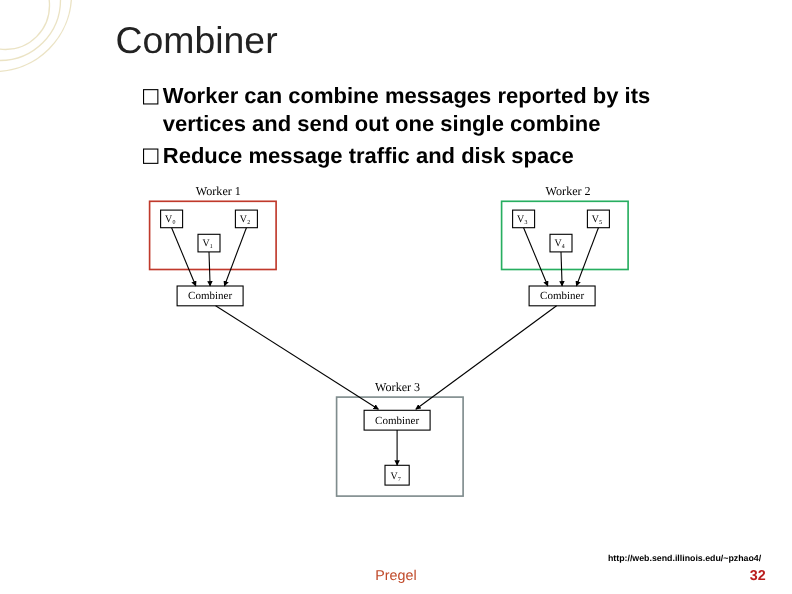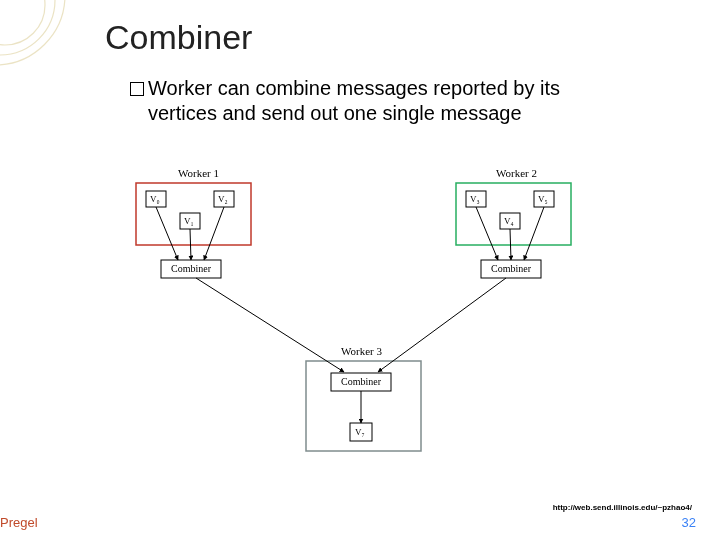--- a/index.html
+++ b/index.html
@@ -32,20 +32,21 @@
     top: 18px;
     font-size: 34px;
     color: #222;
     font-family: Arial, sans-serif;
   }
   .bullets {
     position: absolute;
     left: 130px;
     top: 76px;
     width: 560px;
+    font-weight: bold;
   }
   .bullet {
     font-size: 20px;
     line-height: 1.25;
     color: #000;
     margin-bottom: 4px;
   }
   .bullet .sq {
     display: inline-block;
     width: 12px;
@@ -88,48 +89,53 @@
     bottom: 28px;
     font-size: 8px;
     font-weight: bold;
     color: #000;
   }
   .footer-center {
     position: absolute;
     left: 0;
     right: 0;
     bottom: 10px;
+    text-align: center;
     font-size: 13px;
     color: #c04a2a;
   }
   .footer-num {
     position: absolute;
     right: 24px;
     bottom: 10px;
     font-size: 13px;
-    color: #3b82f6;
+    color: #b91c1c;
+    font-weight: bold;
   }
 </style>
 </head>
 <body>
 
 <div class="deco">
   <svg viewBox="0 0 140 140">
     <circle cx="35" cy="35" r="70"></circle>
     <circle cx="40" cy="40" r="55"></circle>
     <circle cx="45" cy="45" r="40"></circle>
   </svg>
 </div>
 
 <div class="title">Combiner</div>
 
 <div class="bullets">
   <div class="bullet">
     <span class="sq"></span><span>Worker</span><span> can combine messages reported by its</span>
-    <div class="hang">vertices and send out one single message</div>
+    <div class="hang">vertices and send out one single combine</div>
+  </div>
+  <div class="bullet">
+    <span class="sq"></span><span>Reduce</span><span> message traffic and disk space</span>
   </div>
 </div>
 
 <div class="diagram">
   <svg viewBox="0 0 500 320">
     <defs>
       <marker id="arrow" viewBox="0 0 10 10" refX="9" refY="5" markerWidth="5" markerHeight="5" orient="auto-start-reverse">
         <path d="M 0 0 L 10 5 L 0 10 z" fill="#000"></path>
       </marker>
     </defs>

